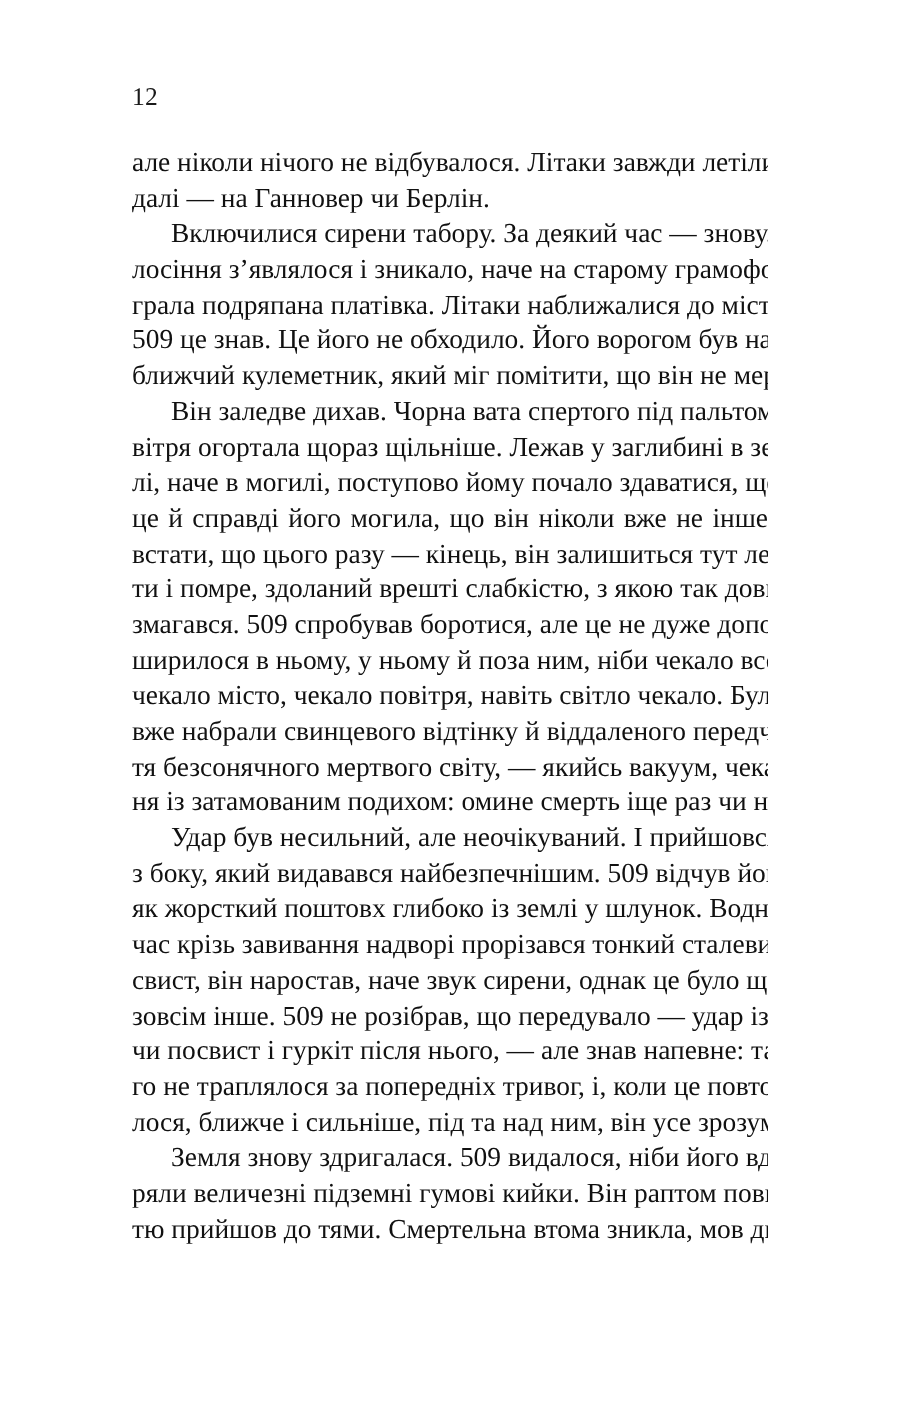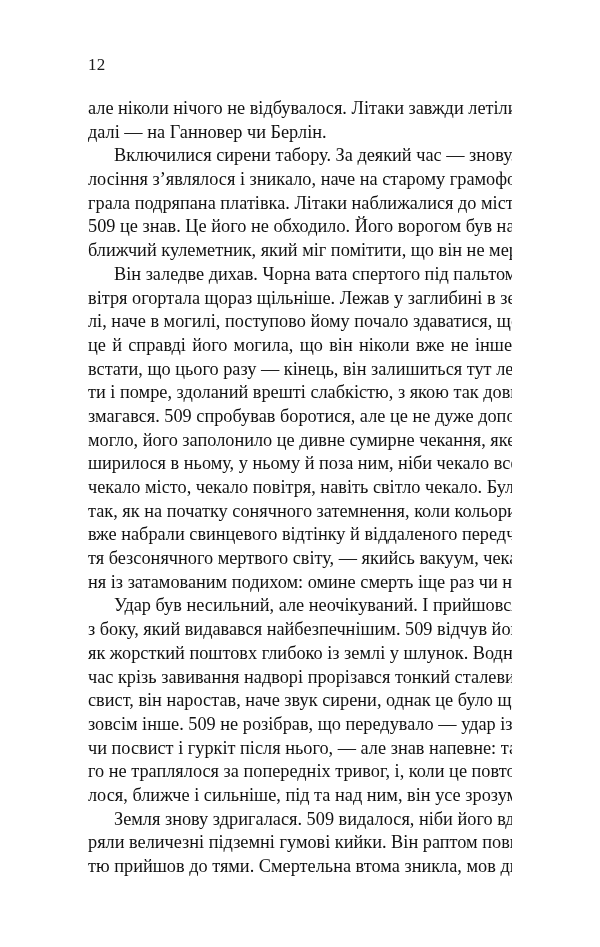--- a/index.html
+++ b/index.html
@@ -73,24 +73,22 @@
       <span class="ln">грала подряпана платівка. Літаки наближалися до міста.</span>
       <span class="ln">509 це знав. Це його не обходило. Його ворогом був най-</span>
       <span class="ln">ближчий кулеметник, який міг помітити, що він не мерт-</span>
       <span class="ln ind">Він заледве дихав. Чорна вата спертого під пальтом по-</span>
       <span class="ln">вітря огортала щораз щільніше. Лежав у заглибині в зем-</span>
       <span class="ln">лі, наче в могилі, поступово йому почало здаватися, що</span>
       <span class="ln">це й справді його могила, що він ніколи вже не інше</span>
       <span class="ln">встати, що цього разу — кінець, він залишиться тут лежа-</span>
       <span class="ln">ти і помре, здоланий врешті слабкістю, з якою так довго</span>
       <span class="ln">змагався. 509 спробував боротися, але це не дуже допо-</span>
-      <span class="ln">могло, його заполонило це дивне сумирне чекання, яке</span>
       <span class="ln">ширилося в ньому, у ньому й поза ним, ніби чекало все:</span>
       <span class="ln">чекало місто, чекало повітря, навіть світло чекало. Було</span>
-      <span class="ln">так, як на початку сонячного затемнення, коли кольори</span>
       <span class="ln">вже набрали свинцевого відтінку й віддаленого передчут-</span>
       <span class="ln">тя безсонячного мертвого світу, — якийсь вакуум, чекан-</span>
       <span class="ln end">ня із затамованим подихом: омине смерть іще раз чи ні.</span>
       <span class="ln ind">Удар був несильний, але неочікуваний. І прийшовся</span>
       <span class="ln">з боку, який видавався найбезпечнішим. 509 відчув його</span>
       <span class="ln">як жорсткий поштовх глибоко із землі у шлунок. Водно-</span>
       <span class="ln">час крізь завивання надворі прорізався тонкий сталевий по-</span>
       <span class="ln">свист, він наростав, наче звук сирени, однак це було щось</span>
       <span class="ln">зовсім інше. 509 не розібрав, що передувало — удар із землі</span>
       <span class="ln">чи посвист і гуркіт після нього, — але знав напевне: тако-</span>

